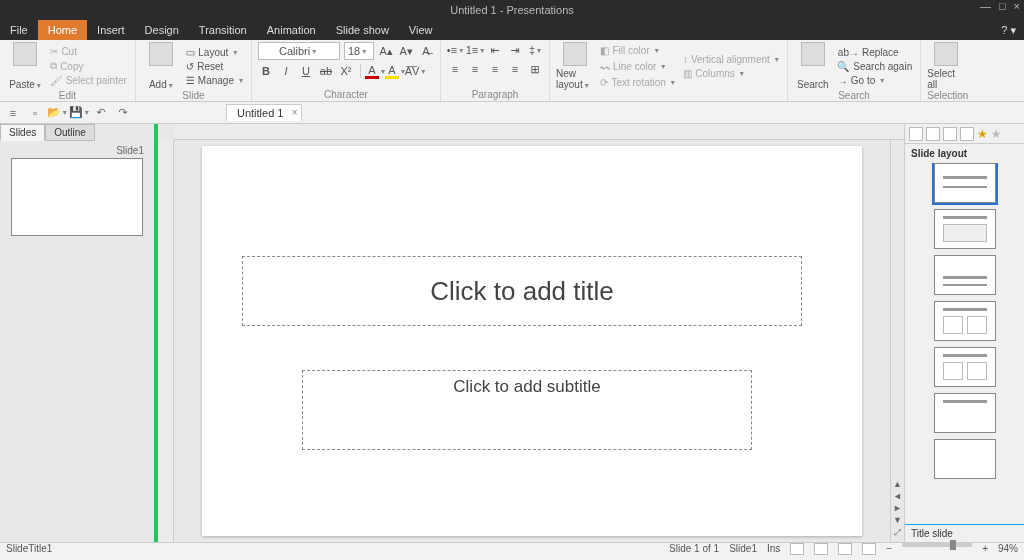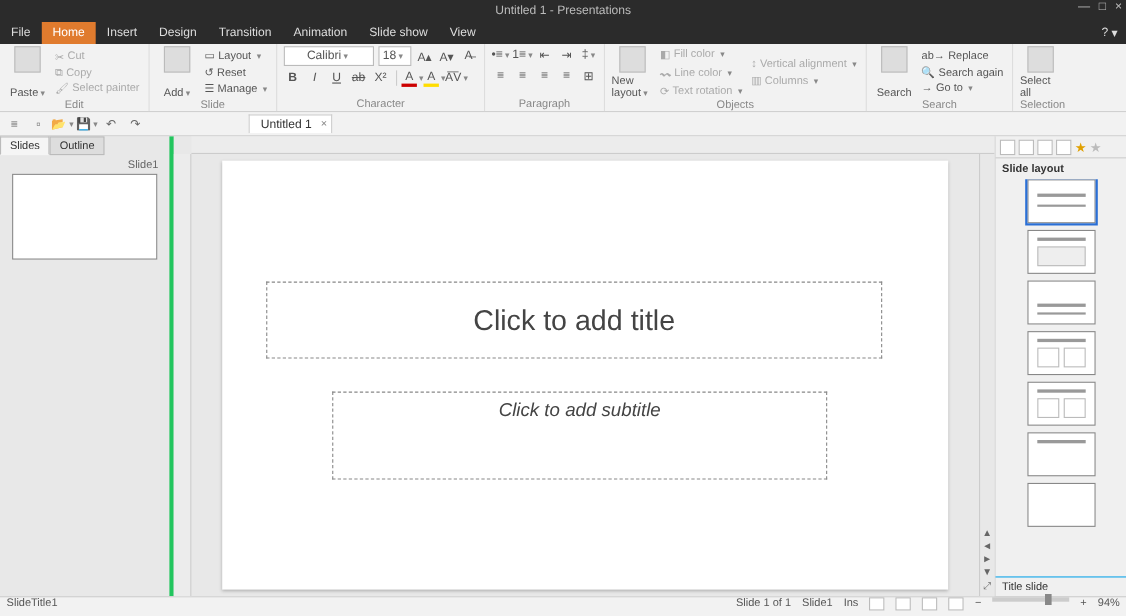--- a/index.html
+++ b/index.html
@@ -48,21 +48,21 @@
 .slidespanel .thumb { width: 132px; height: 78px; background: #fff; border: 1px solid #888; margin: 2px auto; }
 
 .editor { flex: 1; display: flex; flex-direction: column; background: #e8e8e8; position: relative; min-width: 0; }
 .hruler { height: 16px; background: #ececec; border-bottom: 1px solid #ccc; margin-left: 16px; }
 .editbody { flex: 1; display: flex; min-height: 0; }
 .vruler { width: 16px; background: #ececec; border-right: 1px solid #ccc; }
 .canvaswrap { flex: 1; overflow: hidden; display: flex; align-items: center; justify-content: center; position: relative; }
 .slidecanvas { width: 660px; height: 390px; background: #fff; box-shadow: 0 1px 3px rgba(0,0,0,.25); position: relative; }
 .ph { position: absolute; border: 1px dashed #888; display: flex; align-items: center; justify-content: center; color: #444; }
 .ph.title { left: 40px; top: 110px; width: 560px; height: 70px; font-size: 26px; }
-.ph.sub { left: 100px; top: 210px; width: 450px; height: 80px; font-size: 17px; align-items: flex-start; padding-top: 6px; font-style: italic; }
+.ph.sub { left: 100px; top: 224px; width: 450px; height: 80px; font-size: 17px; align-items: flex-start; padding-top: 6px; }
 .escroll { width: 14px; background: #e8e8e8; border-left: 1px solid #ccc; display: flex; flex-direction: column; align-items: center; justify-content: flex-end; gap: 2px; padding-bottom: 4px; }
 .escroll .sicon { font-size: 9px; color: #666; }
 
 .layoutpanel { width: 120px; background: #f0f0f0; border-left: 1px solid #ccc; display: flex; flex-direction: column; }
 .layoutpanel .lp-tabs { height: 20px; display: flex; align-items: center; gap: 3px; padding: 0 4px; border-bottom: 1px solid #ccc; }
 .layoutpanel .lp-tabs .lpico { width: 14px; height: 14px; border: 1px solid #bbb; background: #fff; }
 .layoutpanel .lp-tabs .star { color: #e0a000; font-size: 12px; }
 .layoutpanel .lptitle { font-weight: bold; font-size: 10px; padding: 4px 6px; }
 .layoutpanel .lplist { flex: 1; overflow: hidden; padding: 0 6px; display: flex; flex-direction: column; gap: 6px; }
 .layoutpanel .lthumb { width: 62px; height: 40px; background: #fff; border: 1px solid #888; margin: 0 auto; position: relative; }
@@ -195,21 +195,20 @@
       <div class="ribcol">
         <div class="ribbtn disabled dd">◧ <span>Fill color</span></div>
         <div class="ribbtn disabled dd">〰 <span>Line color</span></div>
         <div class="ribbtn disabled dd">⟳ <span>Text rotation</span></div>
       </div>
       <div class="ribcol">
         <div class="ribbtn disabled dd">↕ <span>Vertical alignment</span></div>
         <div class="ribbtn disabled dd">▥ <span>Columns</span></div>
       </div>
     </div>
-    <div class="glabel">Objects</div>
   </div>
 
   <div class="ribgroup">
     <div class="ribrow">
       <div class="bigbtn">
         <div class="ico"></div>
         <div class="lbl">Search</div>
       </div>
       <div class="ribcol">
         <div class="ribbtn">ab→ <span>Replace</span></div>

